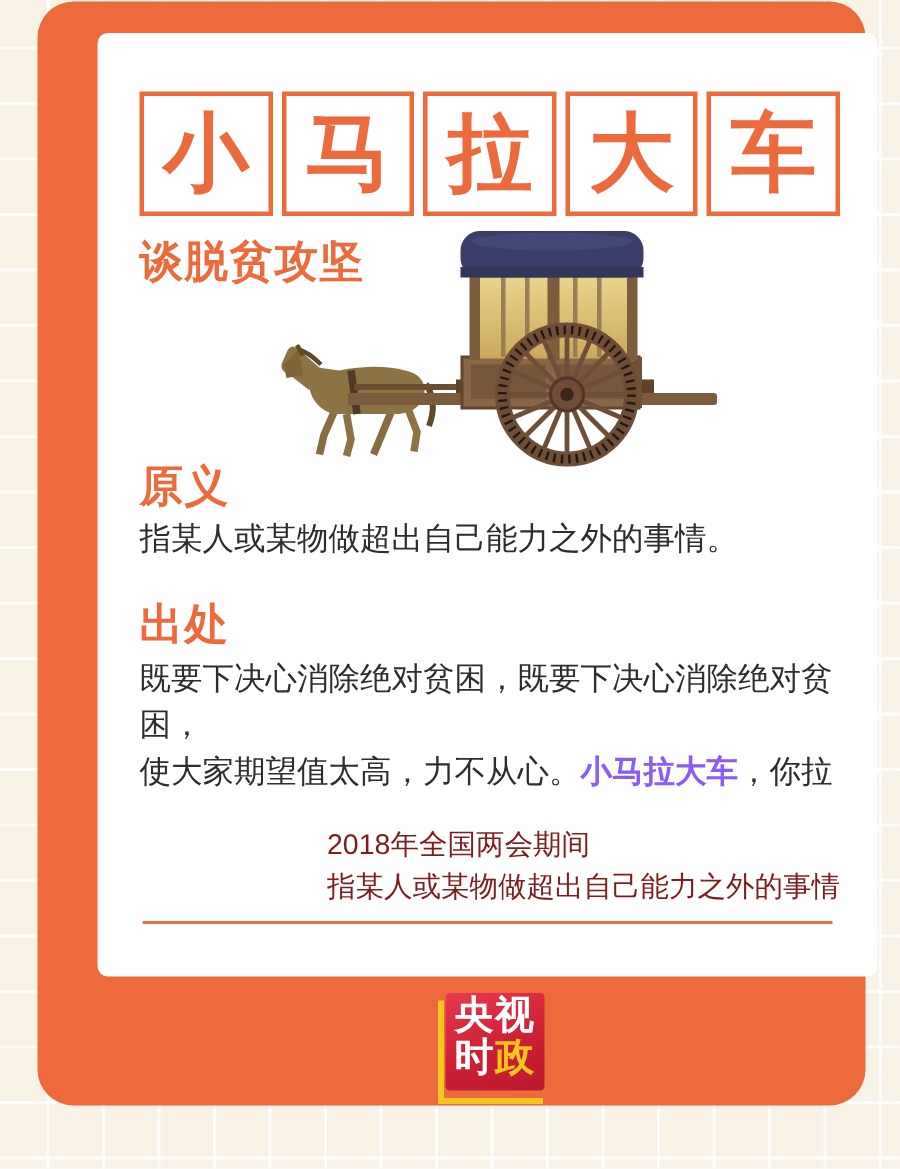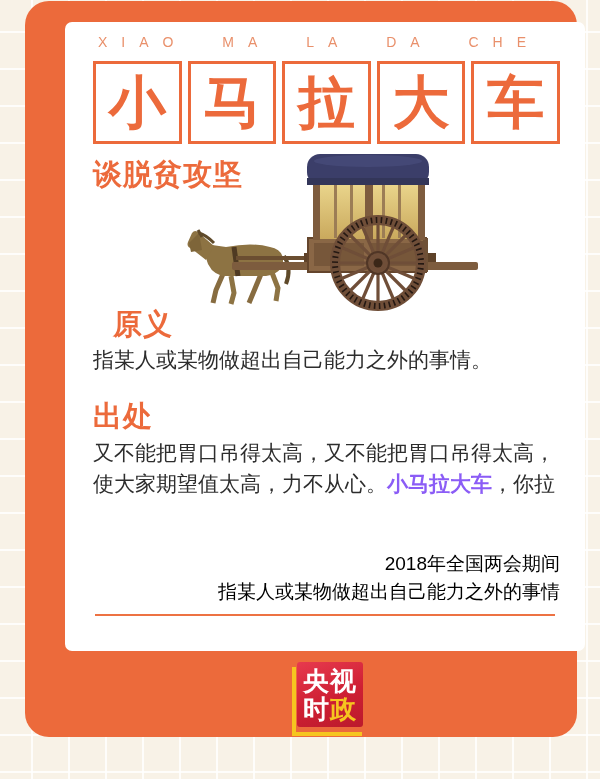--- a/index.html
+++ b/index.html
@@ -46,69 +46,62 @@
   }
   .subtitle{
     position:absolute; left:28px; top:133px;
     color:#EC6A3B; font-size:29px; font-weight:800; letter-spacing:1px;
   }
   .illo{ position:absolute; left:103px; top:128px; width:352px; height:168px; }
   .h-orange{
     position:absolute; left:28px;
     color:#EC6A3B; font-size:29px; font-weight:800; letter-spacing:1px;
   }
-  .h-meaning{ top:283px;margin-left:20px; }
+  .h-meaning{ top:283px; }
   .h-source{ top:375px; }
   .body-text{
     position:absolute; left:28px; width:470px;
     color:#2D2D2D; font-size:21px; line-height:31px; font-weight:500;
   }
   .p-meaning{ top:322px; }
   .p-source{ top:415px; }
   .p-source b{ font-weight:800; color:#8b5cf6; }
   .attribution{
-    position:absolute; right:25px; top:528px; text-align:right;
-    color:#000000; font-size:19px; line-height:28px; font-weight:500;
+    position:absolute; right:25px; top:528px; 
+    color:#7f1d1d; font-size:19px; line-height:28px; font-weight:500;
   }
   .divider{
     position:absolute; left:30px; right:30px; top:592px; height:2px;
     background:#ED7243;
   }
   
   .logo{
     position:absolute; left:272px; top:661px; width:66px; height:65px;
     background:linear-gradient(160deg,#E73A4E 0%,#CE1F33 55%,#BB1A2C 100%);
     border-radius:3px;
-    display:flex; flex-direction:column; align-items:center; justify-content:center;
+    display:flex; flex-direction:column; align-items:center; justify-content:flex-start;
   }
   .logo::before{
     content:""; position:absolute; left:-5px; top:5px; width:100%; height:100%;
     border-left:4px solid #F6C51F; border-bottom:4px solid #F6C51F;
     pointer-events:none;
   }
   .logo .row{
     color:#FFFFFF; font-size:26px; font-weight:800; line-height:28px;
     letter-spacing:1px; white-space:nowrap;
   }
   .logo .gold{ color:#F6C51F; }
 </style>
 </head>
 <body>
 
 <div class="stage">
   <div class="frame">
     <div class="card">
 
-      <div class="eyebrow">
-        <span>XIAO</span>
-        <span>MA</span>
-        <span>LA</span>
-        <span>DA</span>
-        <span>CHE</span>
-      </div>
 
       <div class="char-row">
         <div class="char-box">
             <span>小</span>
           </div>
         <div class="char-box">
             <span>马</span>
           </div>
         <div class="char-box">
             <span>拉</span>
@@ -193,21 +186,21 @@
           <circle cx="210" cy="113" r="11" fill="#6F4E38" stroke="#503626" stroke-width="2"></circle>
           <circle cx="210" cy="113" r="4.5" fill="#3A2718"></circle>
         </g>
       </svg>
 
       <div class="h-orange h-meaning">原义</div>
       <p class="body-text p-meaning">指某人或某物做超出自己能力之外的事情。</p>
 
       <div class="h-orange h-source">出处</div>
       <div class="body-text p-source">
-        <div>又不能把胃口吊得太高，又不能把胃口吊得太高，</div>
+        <div>既要下决心消除绝对贫困，既要下决心消除绝对贫困，</div>
         <div><span>使大家期望值太高，力不从心。</span><b>小马拉大车</b><span>，你拉</span></div>
       </div>
 
       <div class="attribution">
         <div>2018年全国两会期间</div>
         <div>指某人或某物做超出自己能力之外的事情</div>
       </div>
 
       <div class="divider"></div>
     </div>

